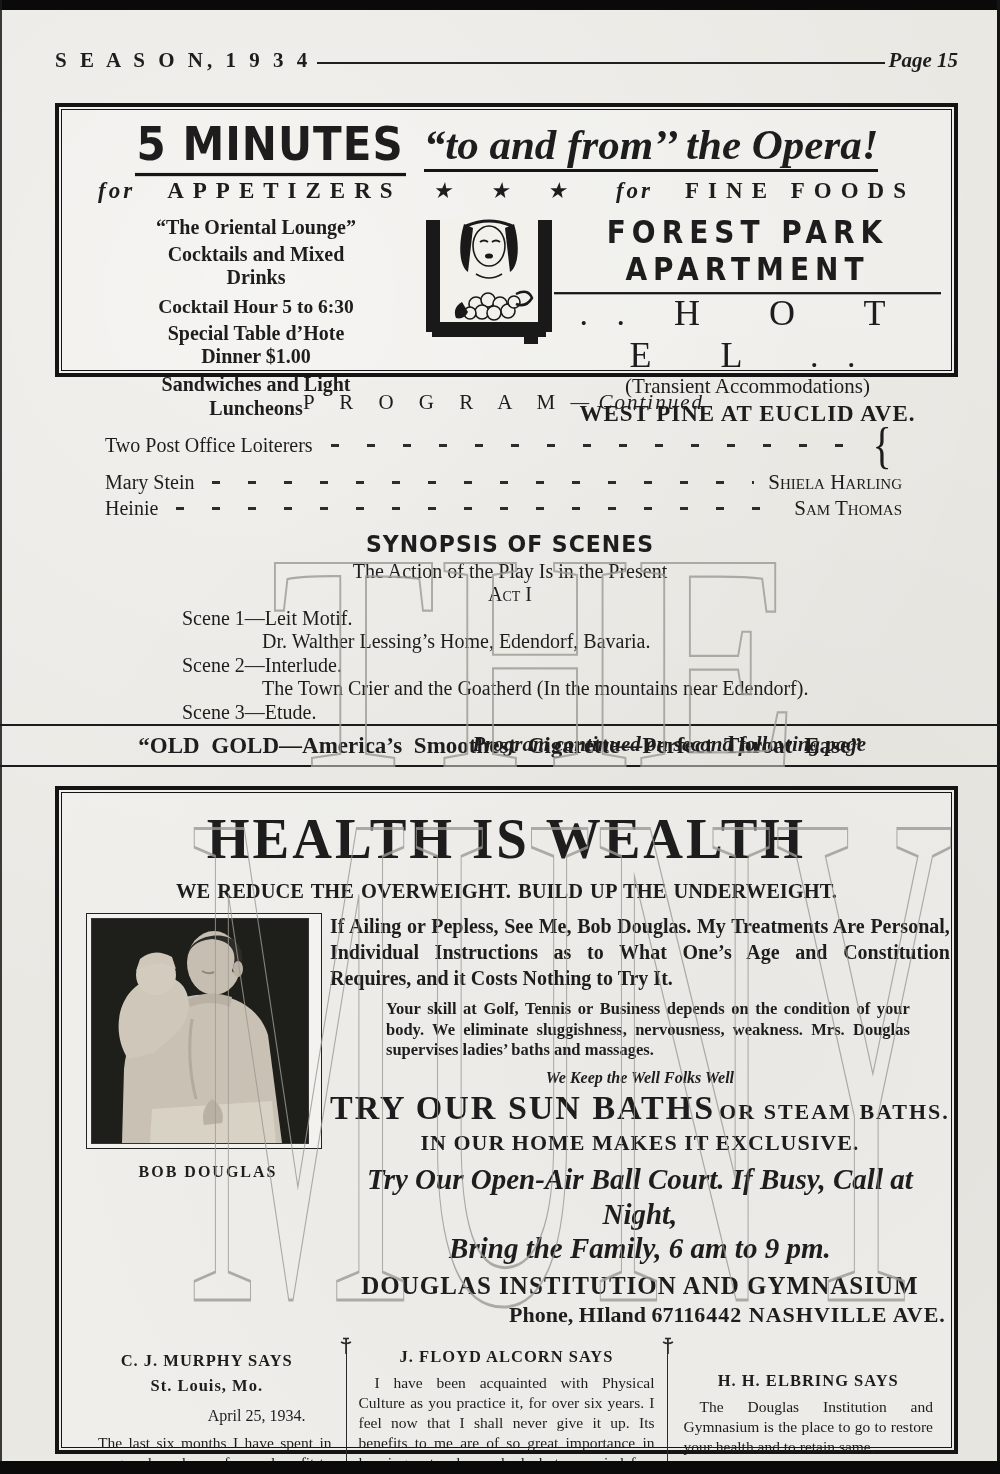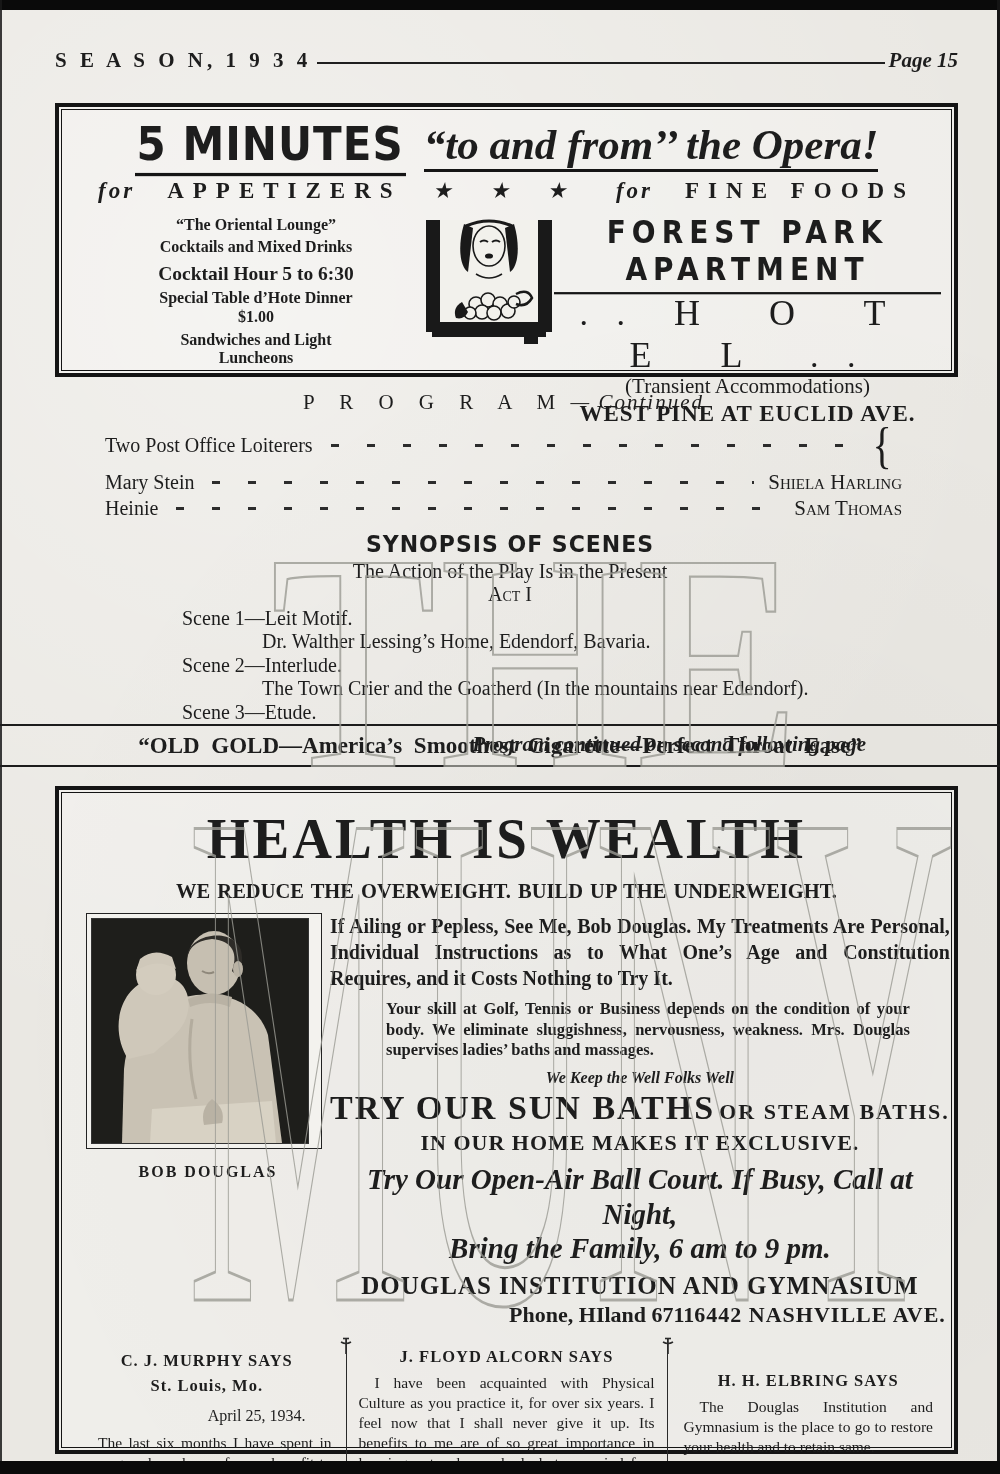--- a/index.html
+++ b/index.html
@@ -34,21 +34,21 @@
   .topad-headline{display:flex;justify-content:center;align-items:baseline;gap:18px;margin-top:10px;}
   .h5min{font-family:"DejaVu Sans","Liberation Sans",sans-serif;font-weight:bold;font-size:42px;
          letter-spacing:1px;border-bottom:3px solid #151515;padding:0 2px 2px 2px;transform:scaleY(1.08);}
   .hopera{font-style:italic;font-weight:bold;font-size:43px;border-bottom:3px solid #151515;padding-bottom:0px;}
   .topad-sub{display:flex;justify-content:space-between;align-items:baseline;margin:4px 36px 0 36px;}
   .sub-for{font-style:italic;font-weight:bold;font-size:23px;letter-spacing:3px;}
   .sub-caps{font-weight:bold;font-size:23px;letter-spacing:9px;}
   .sub-stars{font-size:22px;letter-spacing:16px;transform:skewX(-8deg);}
   .topad-cols{display:flex;margin-top:10px;}
   .lounge-col{width:336px;text-align:center;font-weight:bold;padding-left:26px;}
-  .lounge-line{font-size:16px;line-height:1.18;margin-top:5px;}
+  .lounge-line{font-size:20px;line-height:1.18;margin-top:5px;}
   .lounge-line.big{font-size:19.5px;}
   .deco-img{width:130px;height:128px;margin-top:4px;}
   .hotel-col{flex:1;text-align:center;padding-right:10px;}
   .hotel-name{font-family:"DejaVu Sans","Liberation Sans",sans-serif;font-weight:bold;font-size:28px;
       letter-spacing:6px;display:inline-block;border-bottom:2px solid #151515;padding-bottom:4px;transform:scaleY(1.12);margin-top:4px;}
   .hotel-word{font-size:36px;letter-spacing:30px;margin-top:2px;}
   .hotel-word .dots{letter-spacing:10px;font-size:34px;}
   .hotel-sub{font-size:21px;margin-top:-2px;}
   .hotel-addr{font-weight:bold;font-size:23px;letter-spacing:1px;margin-top:2px;}
 

